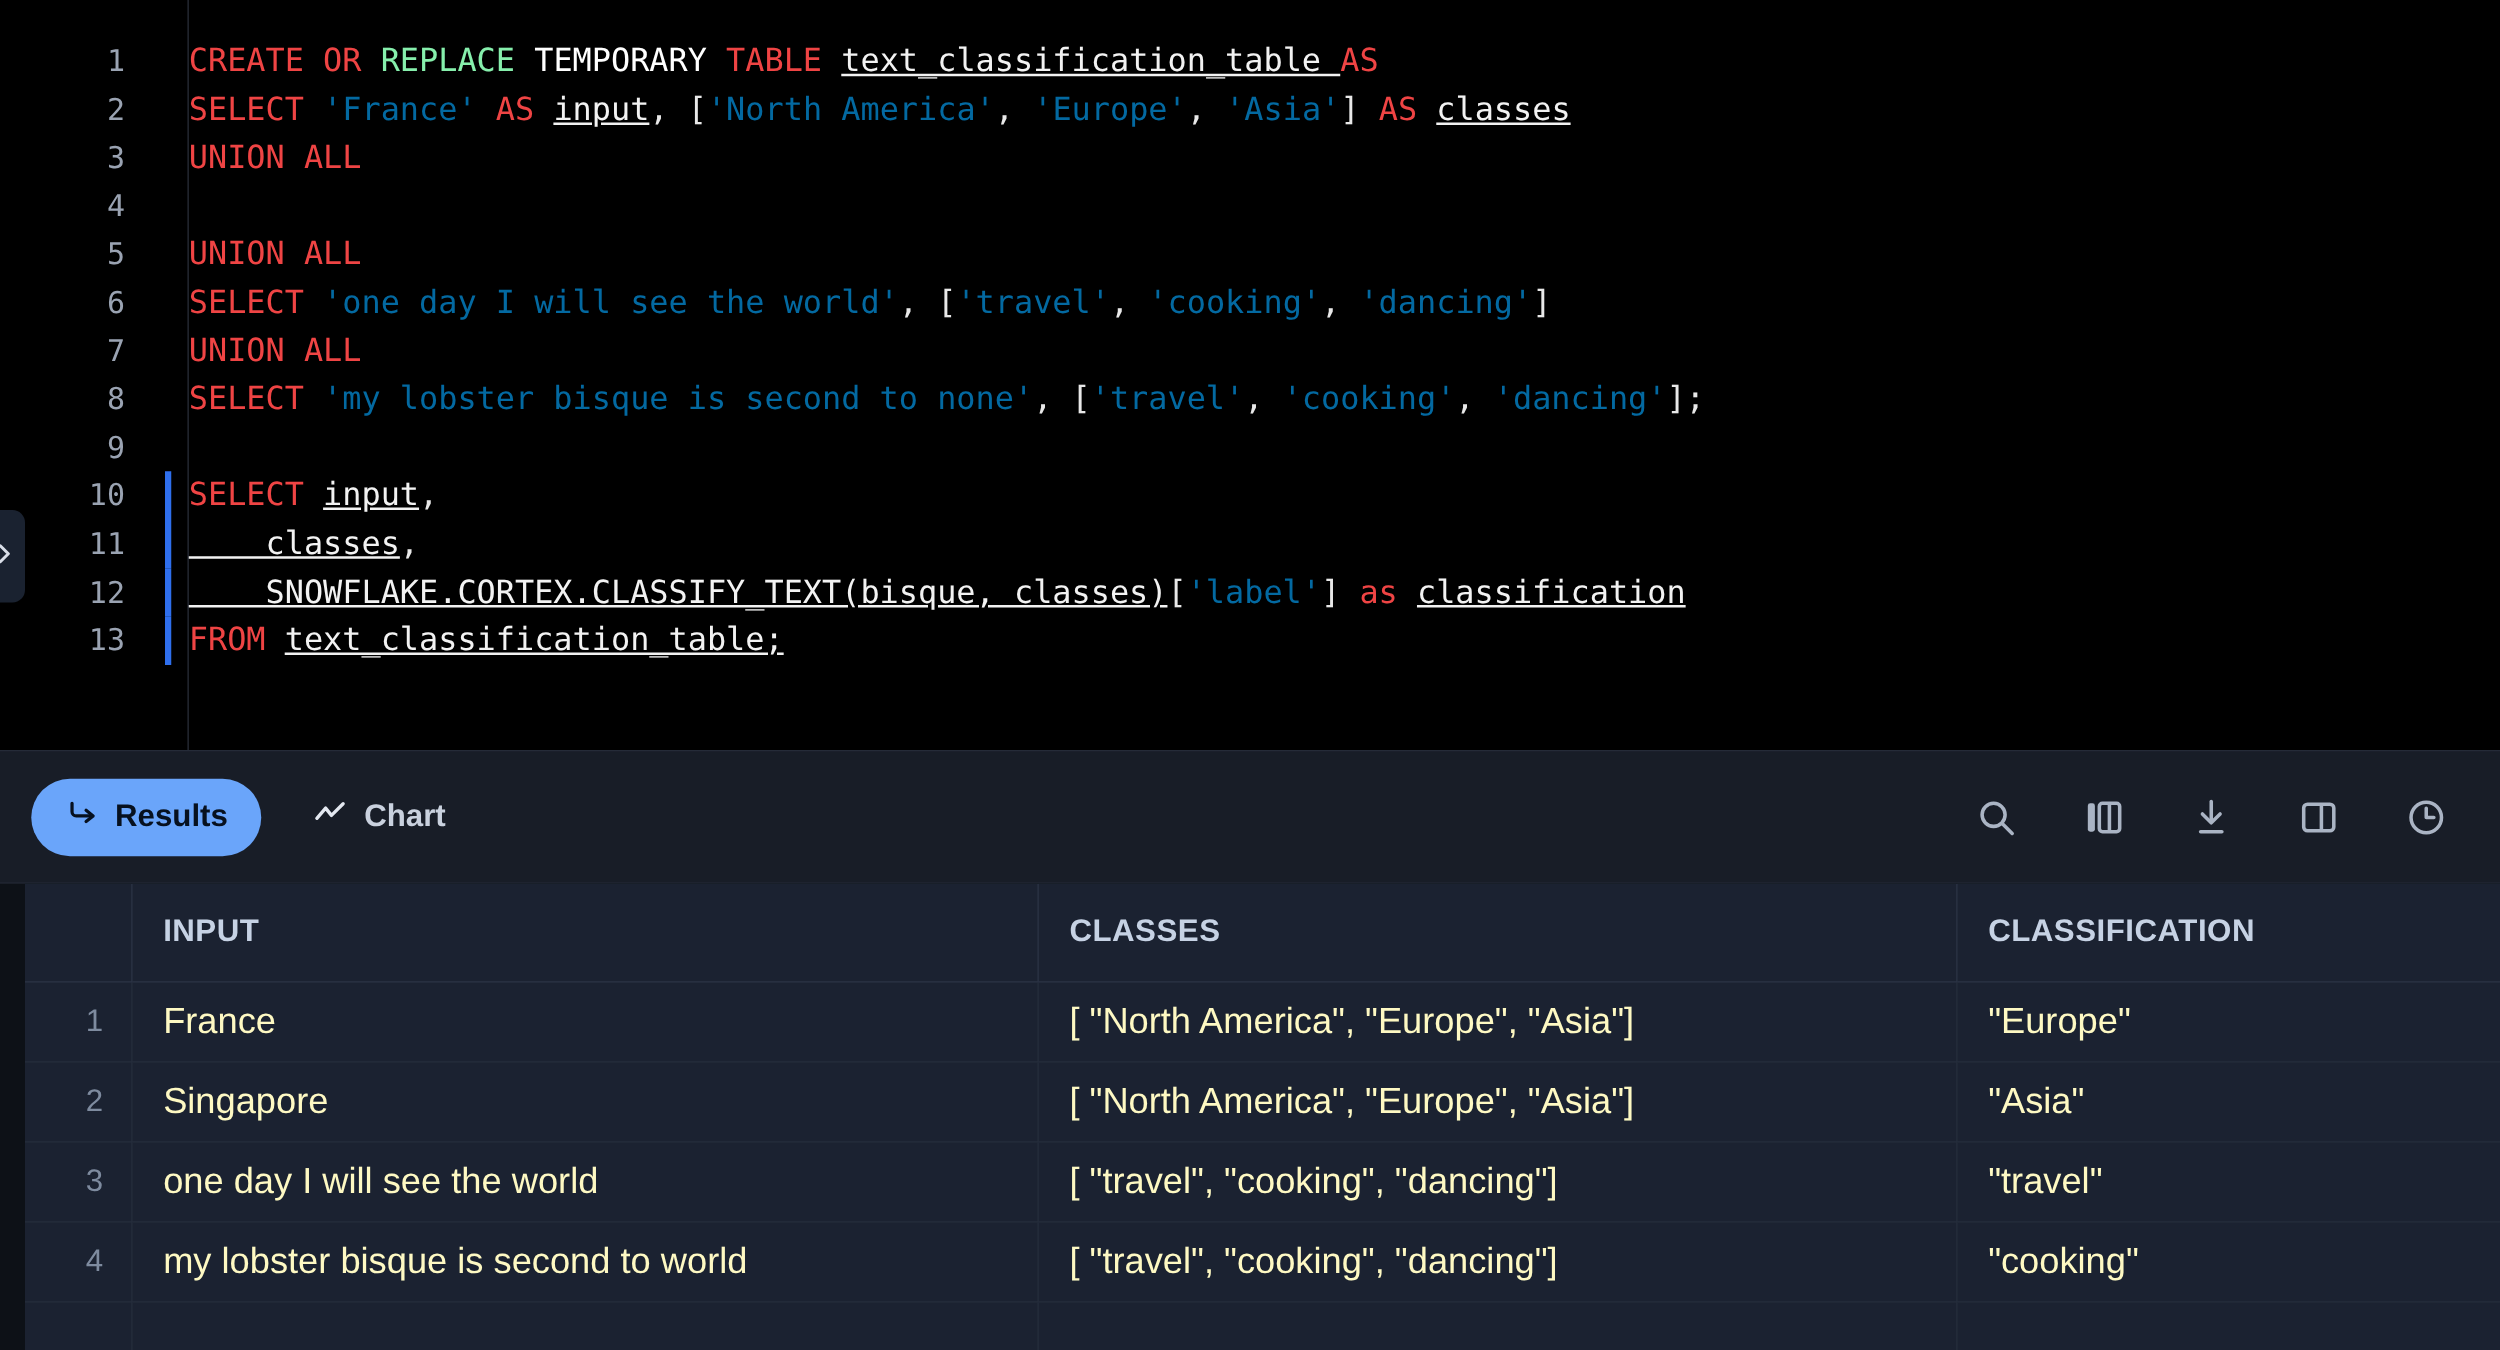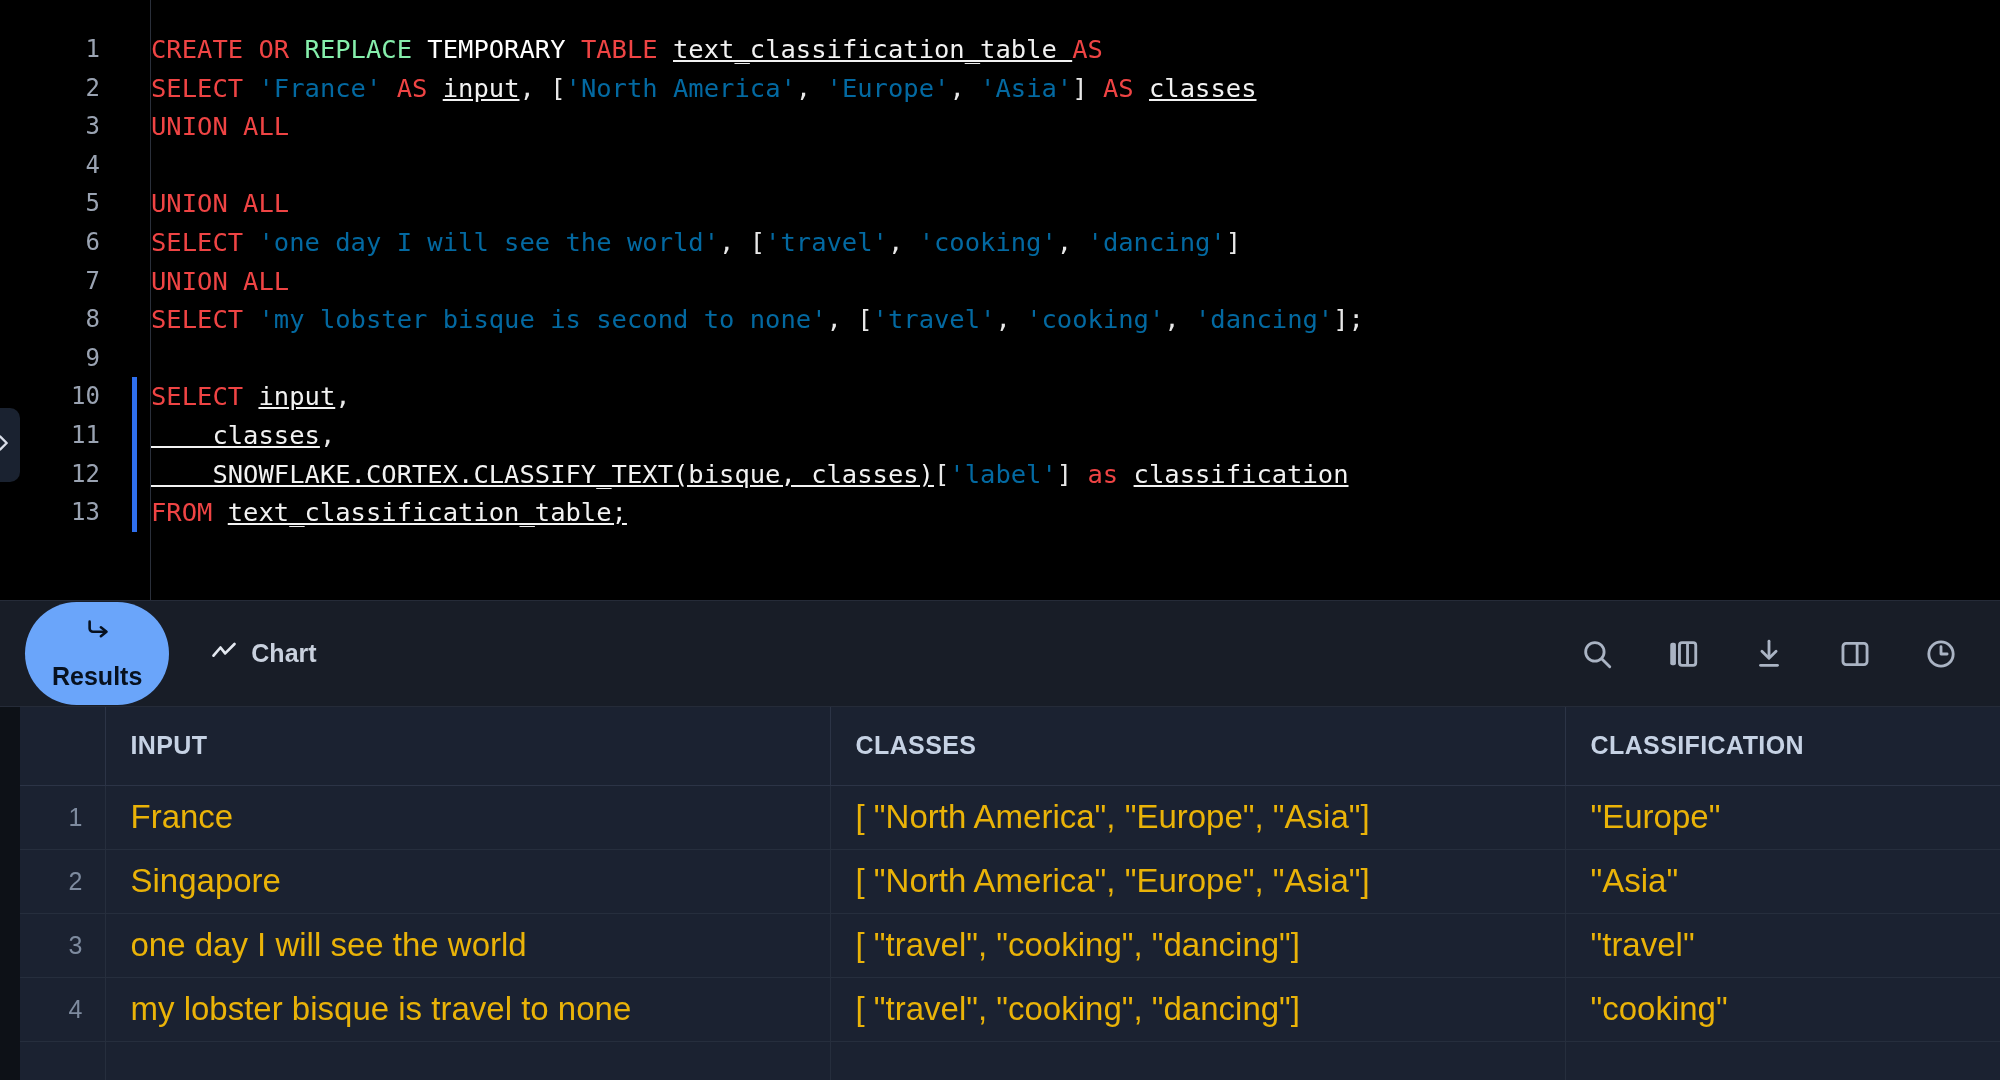--- a/index.html
+++ b/index.html
@@ -129,21 +129,20 @@
     border-radius: 999px;
     font-size: 25px;
     font-weight: 700;
     color: #c9d1de;
     cursor: pointer;
   }
 
   .tab.active {
     background: #6aa5fa;
     color: #07111f;
-    flex-direction: column;
   }
 
   .tool-icons {
     margin-left: auto;
     display: flex;
     align-items: center;
     gap: 52px;
     padding-right: 20px;
   }
 
@@ -181,22 +180,22 @@
     padding: 0 0 0 25px;
     letter-spacing: .4px;
   }
 
   thead th.num { border-right: 1px solid #2c3446; }
 
   tbody td {
     height: 64px;
     border-bottom: 1px solid #262e3d;
     border-right: 1px solid #262e3d;
-    color: #eab308;
-    font-size: 33px;
+    color: #fef9c3;
+    font-size: 29px;
     padding: 0 0 0 25px;
     white-space: nowrap;
     overflow: hidden;
   }
 
   tbody td.num {
     color: #7e8b9f;
     text-align: right;
     padding: 0 22px 0 0;
     font-size: 25px;
@@ -334,21 +333,21 @@
             <td>"Asia"</td>
           </tr>
           <tr>
             <td class="num">3</td>
             <td>one day I will see the world</td>
             <td>[ "travel", "cooking", "dancing"]</td>
             <td>"travel"</td>
           </tr>
           <tr>
             <td class="num">4</td>
-            <td>my lobster bisque is travel to none</td>
+            <td>my lobster bisque is second to world</td>
             <td>[ "travel", "cooking", "dancing"]</td>
             <td>"cooking"</td>
           </tr>
           <tr class="partial">
             <td class="num"></td>
             <td></td>
             <td></td>
             <td></td>
           </tr>
         </tbody>

